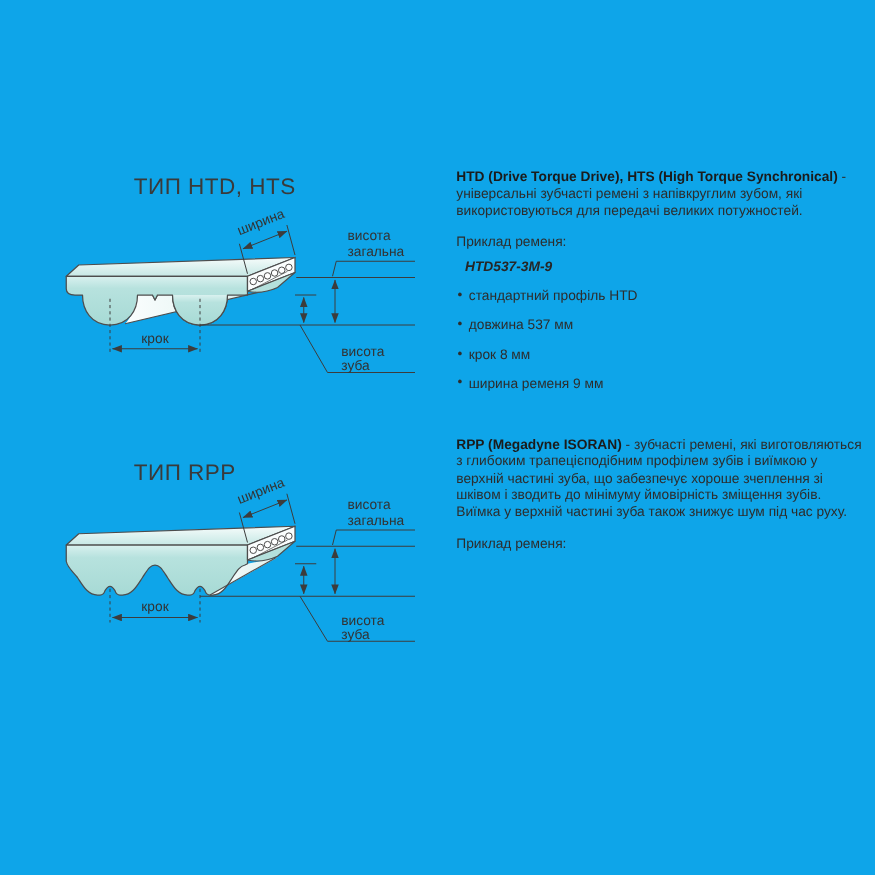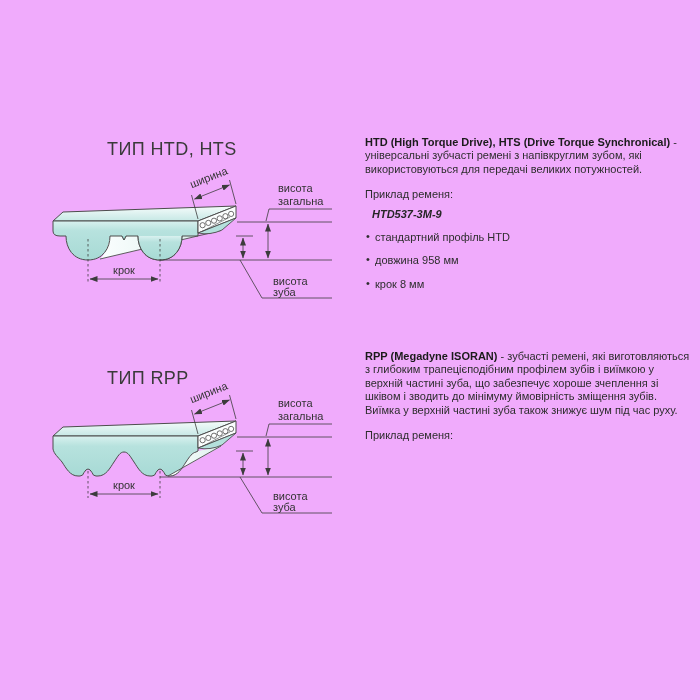--- a/index.html
+++ b/index.html
@@ -1,16 +1,16 @@
 <!DOCTYPE html>
 <html><head>
 <meta charset="utf-8">
 <style>
   html,body{margin:0;padding:0;background:#ffffff;}
-  .canvas{position:relative;width:700px;height:700px;background:#f0abfc;overflow:hidden;
+  .canvas{position:relative;width:700px;height:700px;background:#0ea5e9;overflow:hidden;
           font-family:"Liberation Sans",sans-serif;}
   .diagram-title{position:absolute;left:107px;font-size:18px;color:#3a3a3a;
                  letter-spacing:.4px;white-space:nowrap;}
   #title-htd{top:139px;}
   #title-rpp{top:368px;}
   .diagram-svg{position:absolute;left:40px;width:300px;height:185px;}
   #svg-htd{top:135px;}
   #svg-rpp{top:350px;}
   .info{position:absolute;left:365px;width:330px;font-size:11px;line-height:13.4px;color:#2d2d2d;}
   #info-htd{top:136px;}
@@ -113,29 +113,30 @@
       <text text-anchor="middle" x="170" y="46" transform="rotate(-21.5 170 46)">ширина</text>
       <text x="238" y="57">висота</text>
       <text x="238" y="70">загальна</text>
       <text text-anchor="middle" x="84" y="139">крок</text>
       <text x="233" y="150">висота</text>
       <text x="233" y="161">зуба</text>
     </g>
   </svg>
 
   <div class="info" id="info-htd">
-    <p class="para"><span class="lead">HTD (High Torque Drive), HTS (Drive Torque Synchronical)</span><span> -
+    <p class="para"><span class="lead">HTD (Drive Torque Drive), HTS (High Torque Synchronical)</span><span> -
 універсальні зубчасті ремені  з напівкруглим зубом, які
 використовуються для передачі великих потужностей.</span></p>
     <p class="example-label">Приклад ременя:</p>
     <p class="model">HTD537-3M-9</p>
     <ul class="bullets">
       <li>стандартний профіль HTD</li>
-      <li>довжина 958 мм</li>
+      <li>довжина 537 мм</li>
       <li>крок 8 мм</li>
+      <li>ширина ременя 9 мм</li>
     </ul>
   </div>
 
   <div class="diagram-title" id="title-rpp">ТИП RPP</div>
 
   <svg class="diagram-svg" id="svg-rpp" viewBox="0 0 300 185">
     <defs>
       <linearGradient id="topGrad2" x1="0" y1="0" x2="0" y2="1">
         <stop offset="0" stop-color="#f6fcfb"></stop>
           <stop offset="1" stop-color="#c6e8e5"></stop>

